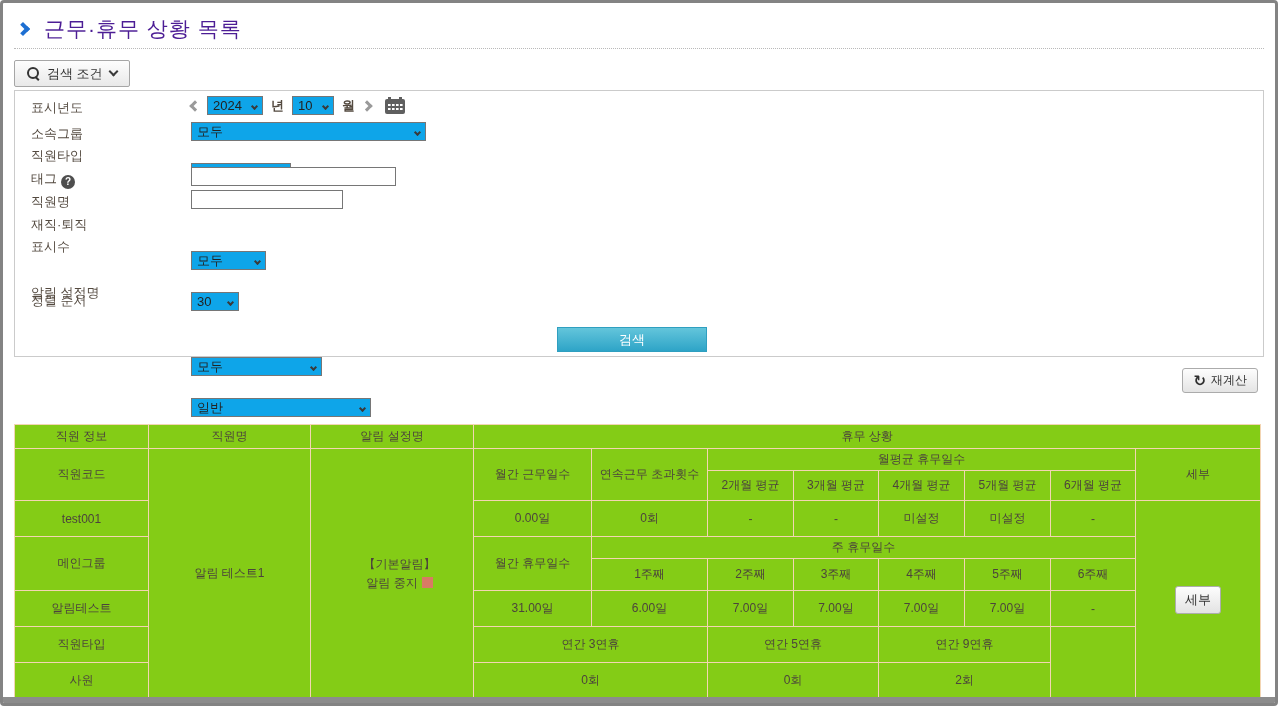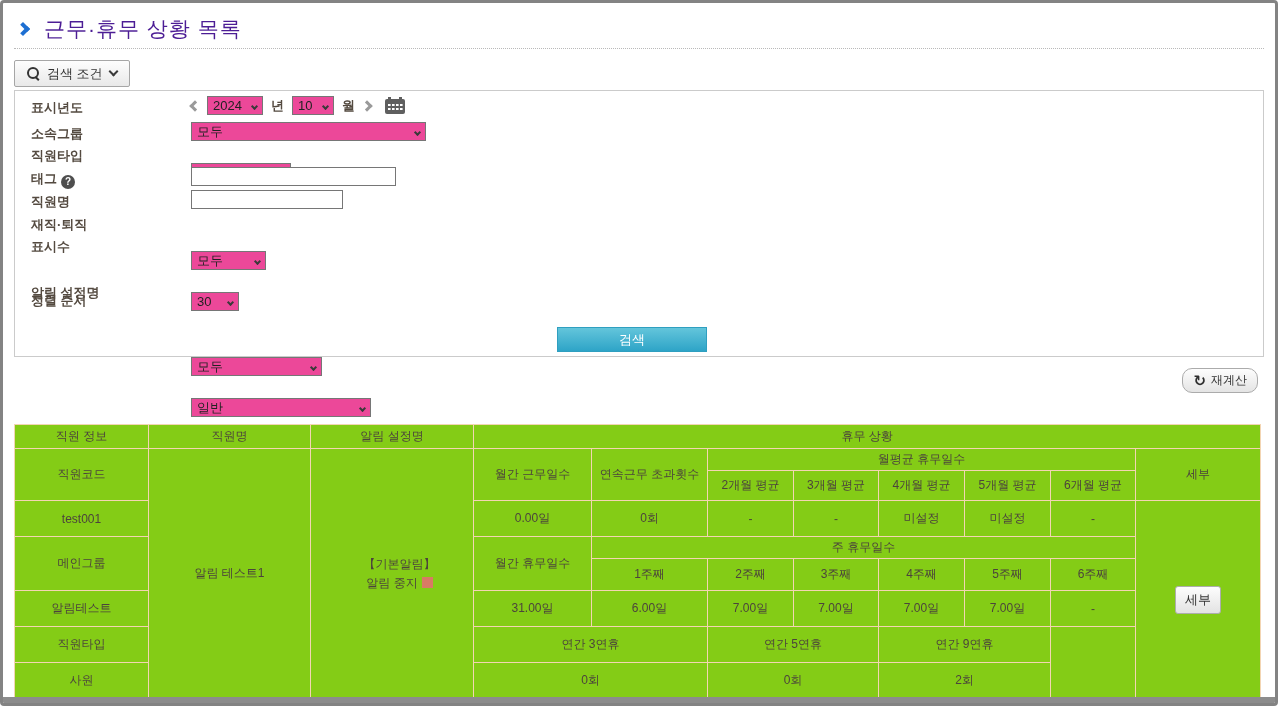--- a/index.html
+++ b/index.html
@@ -18,38 +18,38 @@
   
   .cond-btn { position:absolute; left:11px; top:57px; height:27px; display:inline-flex; align-items:center; gap:7px;
     padding:0 12px; background:linear-gradient(#fdfdfd,#e9e9e9); border:1px solid #a6a6a6; border-radius:2px;
     font-size:13px; color:#333; cursor:pointer; }
   .mag { position:relative; width:13px; height:13px; display:inline-block; }
   .mag::before { content:''; position:absolute; left:0; top:0; width:8px; height:8px; border:2px solid #333; border-radius:50%; }
   .mag::after { content:''; position:absolute; left:9px; top:9px; width:5px; height:2px; background:#333; transform:rotate(45deg); transform-origin:0 0; }
   .chev { width:7px; height:7px; border-right:2px solid #3a3a3a; border-bottom:2px solid #3a3a3a; transform:rotate(45deg); display:inline-block; margin-top:-4px; }
   
   .panel { position:absolute; left:11px; top:87px; width:1250px; height:267px; border:1px solid #cbcbcb; background:#fff; }
-  .f-label { position:absolute; left:16px; width:150px; font-size:13px; font-weight:bold; color:#544a40; white-space:nowrap; }
+  .f-label { position:absolute; left:16px; width:150px; font-size:13px; font-weight:normal; color:#544a40; white-space:nowrap; }
   .f-ctl { position:absolute; left:176px; }
-  .sel { position:relative; height:19px; border:1px solid #767676; background:#ec4899; font-size:13px; color:#222;
+  .sel { position:relative; height:19px; border:1px solid #767676; background:#0ea5e9; font-size:13px; color:#222;
     padding:0 18px 0 5px; line-height:17px; cursor:pointer; white-space:nowrap; }
   .sel .chev { position:absolute; right:5px; top:7px; width:5px; height:5px; border-width:2px; margin:0; }
   .txt { height:19px; border:1px solid #767676; background:#fff; font-size:13px; padding:0 4px; color:#222; }
   .year-row { display:flex; align-items:center; gap:8px; }
   .unit { font-size:13px; font-weight:bold; color:#544a40; }
   .nav-chev { width:8px; height:8px; display:inline-block; border-top:3px solid #9a9a9a; border-right:3px solid #9a9a9a; cursor:pointer; }
   .prev { transform:rotate(-135deg); }
   .next { transform:rotate(45deg); }
   .help { width:14px; height:14px; border-radius:50%; background:#4e4e4e; display:inline-flex; align-items:center; justify-content:center; vertical-align:-2px; margin-left:4px; cursor:pointer; }
   .help::before { content:"?"; color:#fff; font-size:10px; font-weight:bold; }
   .search-btn { position:absolute; left:542px; top:236px; width:150px; height:25px; border:1px solid #2f9fc0;
     background:linear-gradient(#63c5db,#2ea4c7); color:#fff; font-size:13px; display:flex; align-items:center; justify-content:center; cursor:pointer;font-family:Liberation Serif, serif; }
   
   .recalc-btn { position:absolute; right:17px; top:365px; height:25px; display:inline-flex; align-items:center; gap:5px;
-    padding:0 10px; background:linear-gradient(#fdfdfd,#e4e4e4); border:1px solid #ababab; border-radius:10px; font-size:12px; color:#333; cursor:pointer; }
+    padding:0 10px; background:linear-gradient(#fdfdfd,#e4e4e4); border:1px solid #ababab; border-radius:3px; font-size:12px; color:#333; cursor:pointer; }
   .refresh::before { content:"\21BB"; font-size:15px; font-weight:bold; color:#2f2f2f; line-height:1; }
   
   .grid-wrap { position:absolute; left:11px; top:421px; }
   table.grid { border-collapse:collapse; table-layout:fixed; width:1246px; font-size:12px; color:#4c443c; }
   table.grid td { border:1px solid #f3d5b3; text-align:center; vertical-align:middle; padding:1px; overflow:hidden; background:#84cc16; }
   td.hd { background:#fdf3e9; }
   td.red { background:#d97a64; }
   .chip { display:inline-block; width:11px; height:11px; background:#d97a64; vertical-align:-1px; margin-left:4px; }
   .detail-btn { display:inline-block; padding:4px 9px; background:linear-gradient(#fdfdfd,#e3e3e3); border:1px solid #adadad; border-radius:3px; font-size:13px; color:#333; cursor:pointer; }
   .notify-line { line-height:19px;margin-left:15px; }

